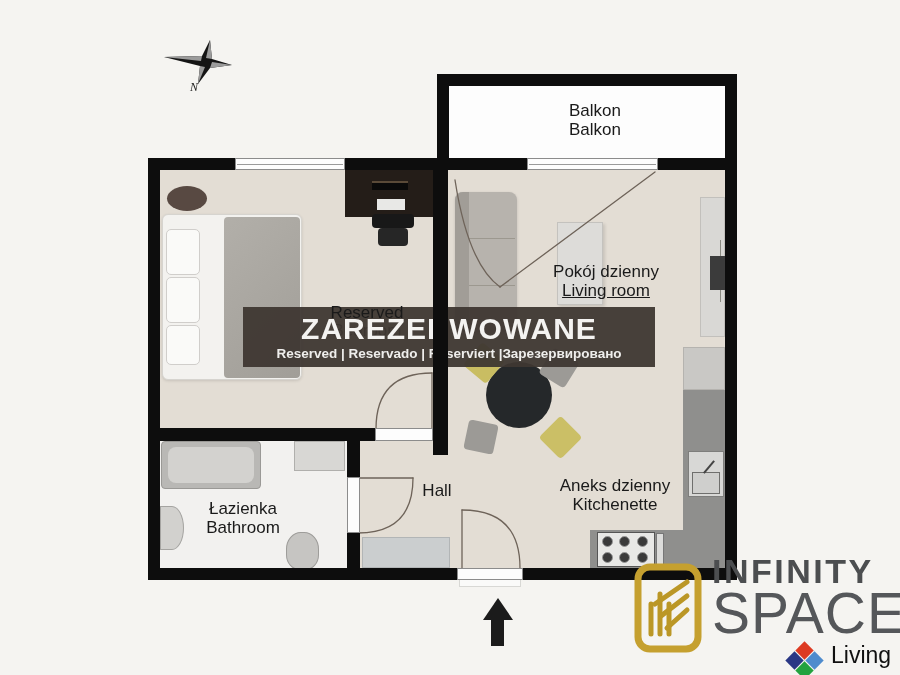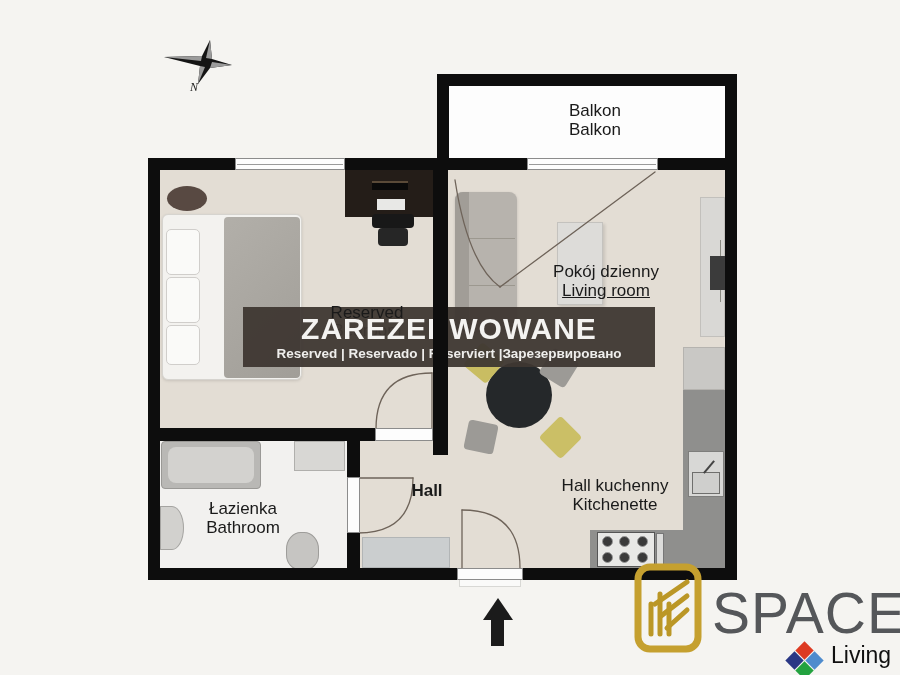--- a/index.html
+++ b/index.html
@@ -141,23 +141,23 @@
   <div class="rlabel" style="left:367px;top:303px;">Reserved</div>
   <div class="rlabel hidden-under" style="left:367px;top:321px;">Bedroom</div>
   <div class="rlabel" style="left:243px;top:499px;">
     <div>Łazienka</div>
     <div>Bathroom</div>
   </div>
   <div class="rlabel" style="left:606px;top:262px;">
     <div>Pokój dzienny</div>
     <div class="underl">Living room</div>
   </div>
-  <div class="rlabel" style="left:427px;top:481px;font-weight:bold;">Hall</div>
+  <div class="rlabel" style="left:437px;top:481px;">Hall</div>
   <div class="rlabel" style="left:615px;top:476px;">
-    <div>Hall kuchenny</div>
+    <div>Aneks dzienny</div>
     <div>Kitchenette</div>
   </div>
 
   <div class="banner">
     <div class="t1">ZAREZERWOWANE</div>
     <div class="t2">Reserved | Reservado | Reserviert |Зарезервировано</div>
   </div>
 
   <svg class="abs" style="left:160px;top:22px;z-index:30;" width="84" height="78" viewBox="0 0 84 78">
     <polygon points="50,18 52,37 72,43 50,46 38,62 40,44 4,35 42,34" fill="#141414"></polygon>
@@ -175,20 +175,21 @@
     <rect x="5" y="5" width="60" height="82" rx="12" fill="none" stroke="#c5a02f" stroke-width="7"></rect>
     <g stroke="#bb9726" stroke-width="5" stroke-linecap="round">
       <line x1="18" y1="72" x2="18" y2="42"></line>
       <line x1="27" y1="72" x2="27" y2="32"></line>
       <line x1="36" y1="72" x2="36" y2="42"></line>
       <line x1="22" y1="42" x2="54" y2="20"></line>
       <line x1="28" y1="54" x2="54" y2="34"></line>
       <line x1="34" y1="66" x2="54" y2="48"></line>
     </g>
   </svg>
+  <div class="brand-infinity">INFINITY</div>
   <div class="brand-space">SPACE</div>
   <div>
     <div class="diamond" style="left:798px;top:644px;background:#dd3a22;"></div>
     <div class="diamond" style="left:788px;top:654px;background:#2a3784;"></div>
     <div class="diamond" style="left:808px;top:654px;background:#4e8bcd;"></div>
     <div class="diamond" style="left:798px;top:664px;background:#23a23f;"></div>
   </div>
   <div class="brand-partner">Living</div>
 
 </div>

